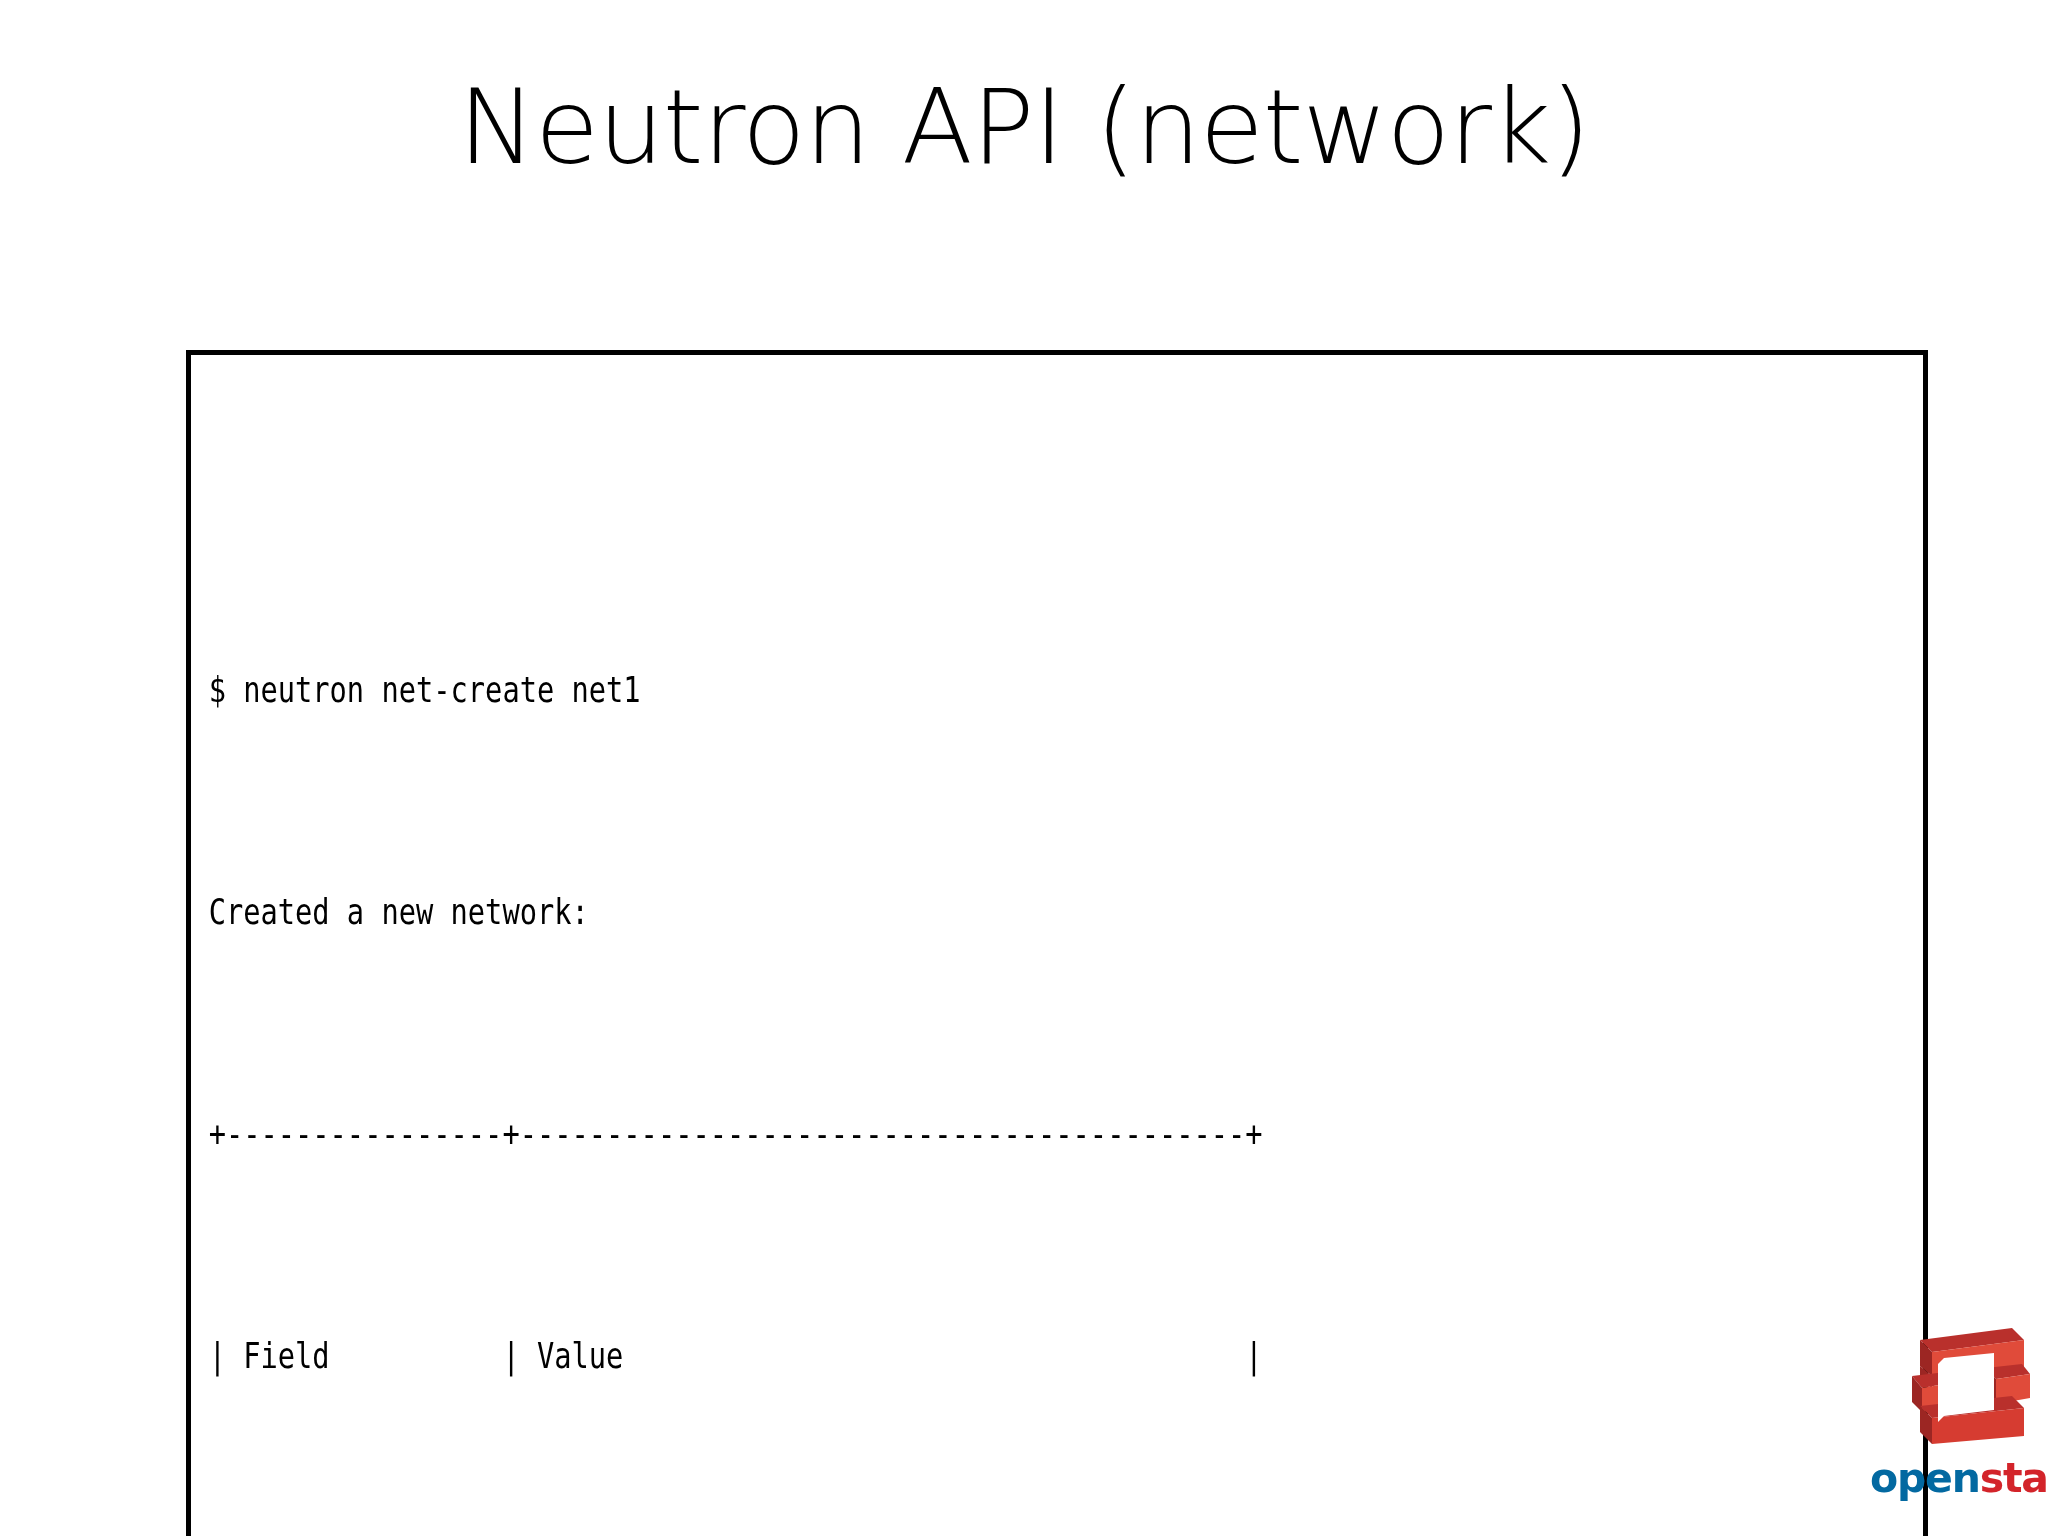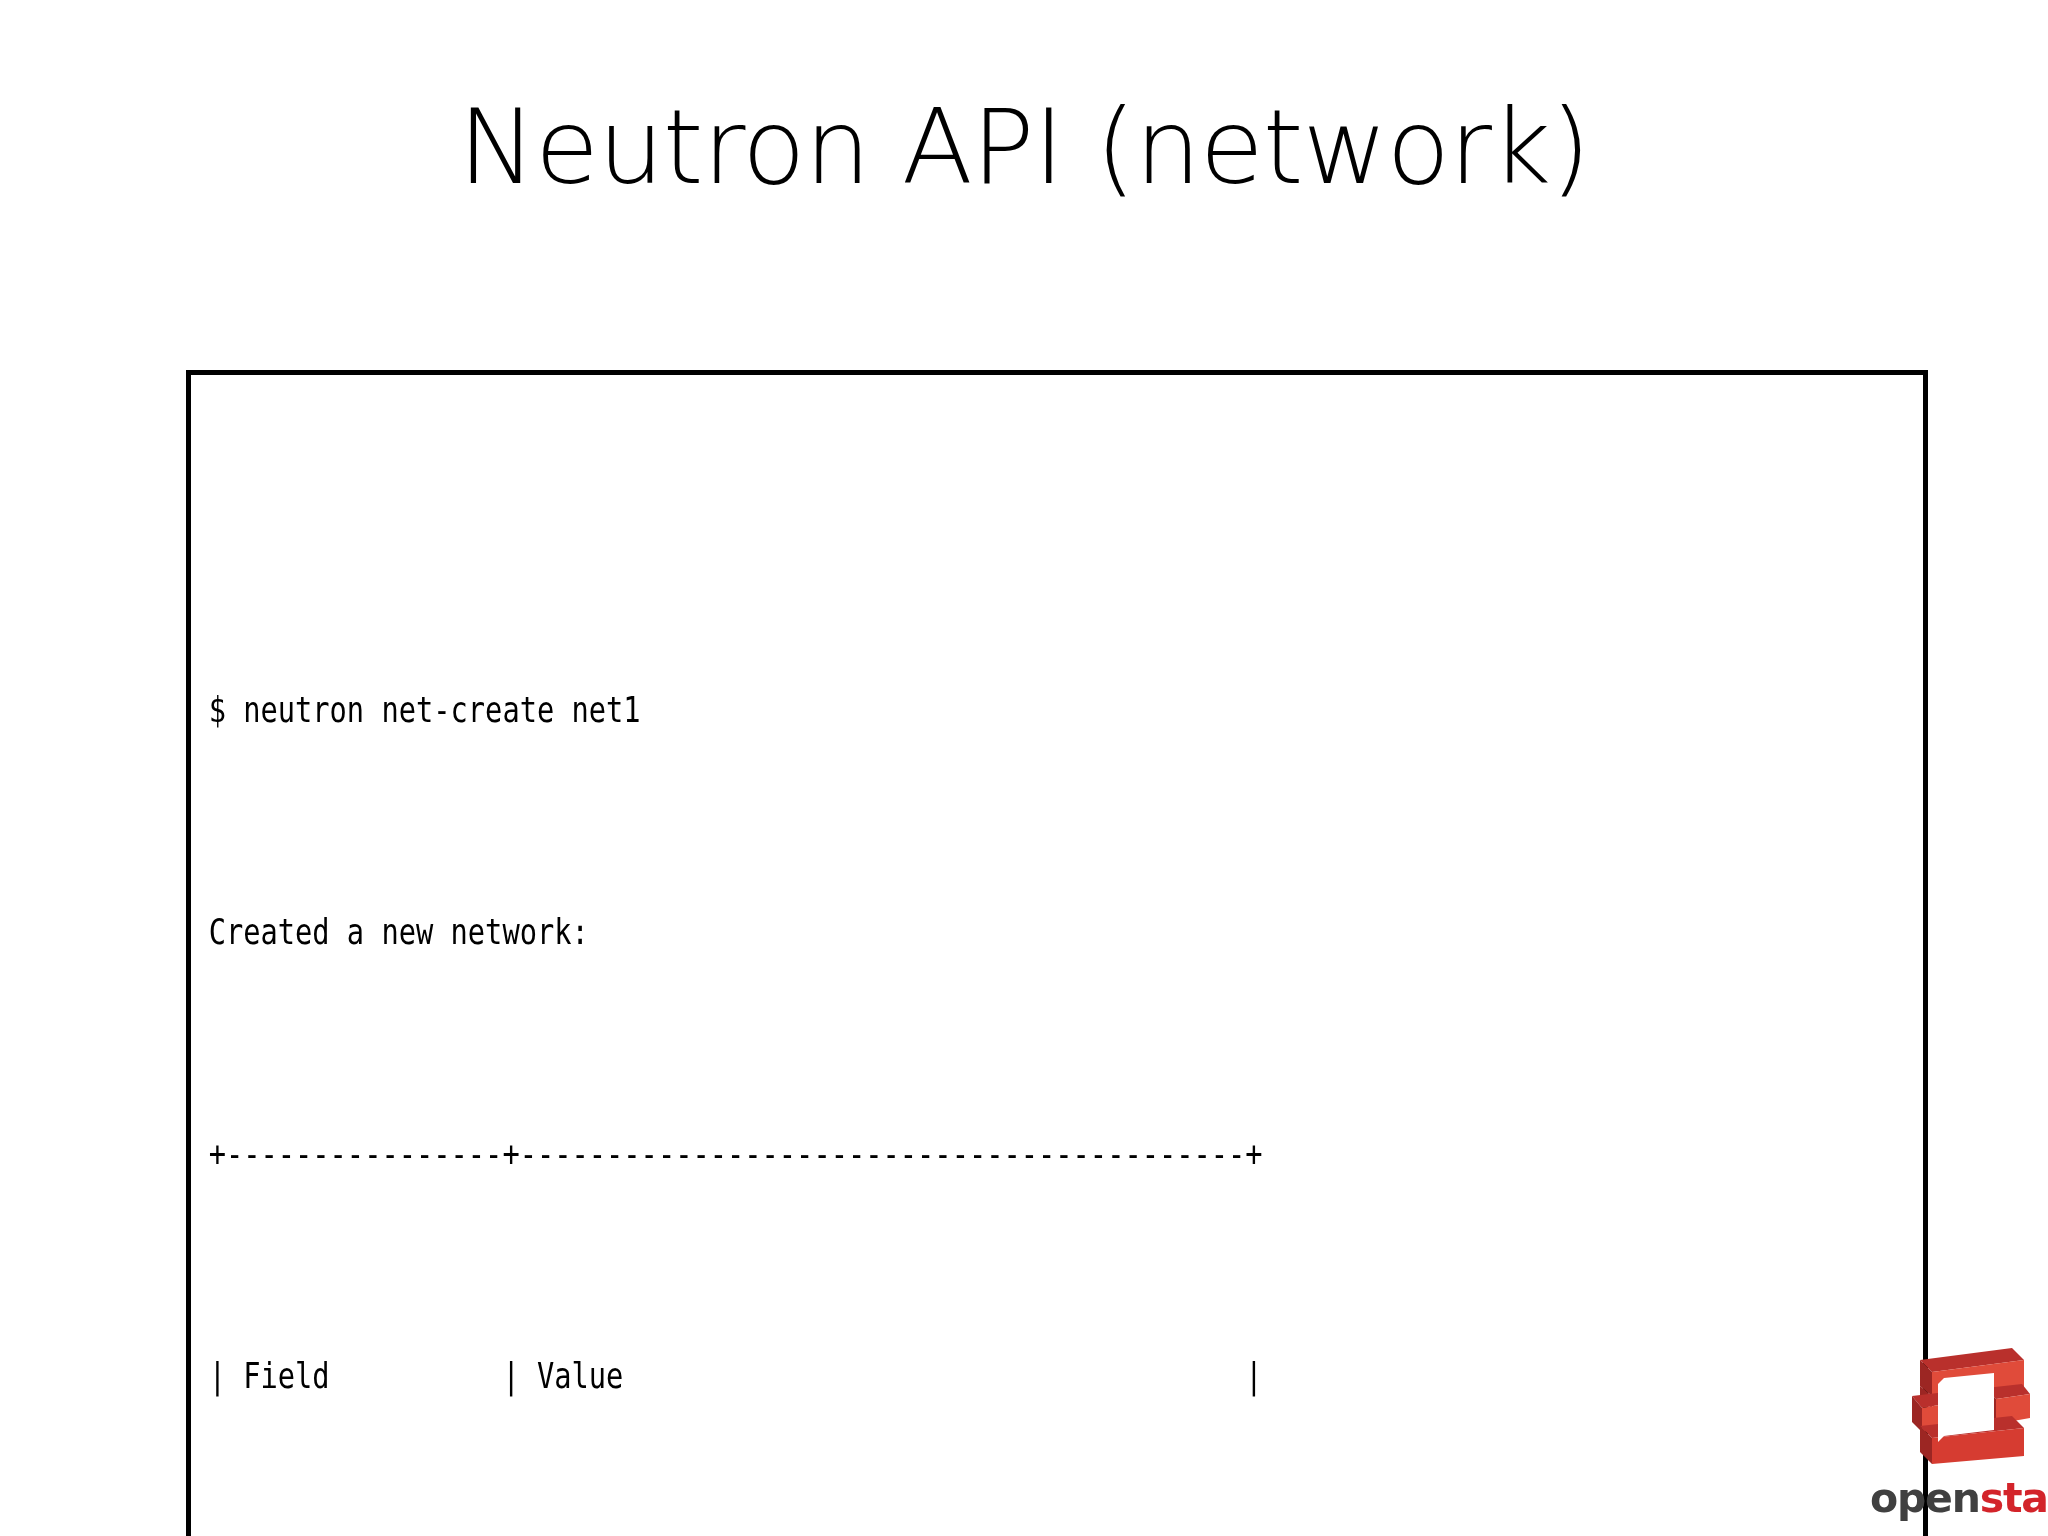--- a/index.html
+++ b/index.html
@@ -14,21 +14,20 @@
     overflow: hidden;
     position: relative;
     font-family: "Liberation Sans", sans-serif;
     -webkit-font-smoothing: antialiased;
   }
 
   #slide {
     position: absolute;
     inset: 0;
     background: #ffffff;
-    margin-top: 20px;
   }
 
   
   #slide-title {
     position: absolute;
     left: 0;
     top: 72px;
     width: 2048px;
     text-align: center;
     font-family: "DejaVu Sans", "Liberation Sans", sans-serif;
@@ -100,21 +99,21 @@
     top: 140px;
     width: 178px;
     text-align: left;
     font-family: "DejaVu Sans", "Liberation Sans", sans-serif;
     font-size: 41px;
     font-weight: 600;
     letter-spacing: -1.2px;
     line-height: 1;
     white-space: nowrap;
   }
-  .wm-open { color: #404040; }
+  .wm-open { color: #0369a1; }
   .wm-stack { color: #d3242a; }
 </style>
 </head>
 <body>
 
 <div id="slide">
 
   <div id="slide-title">Neutron API (network)</div>
 
   <div id="console-box">

